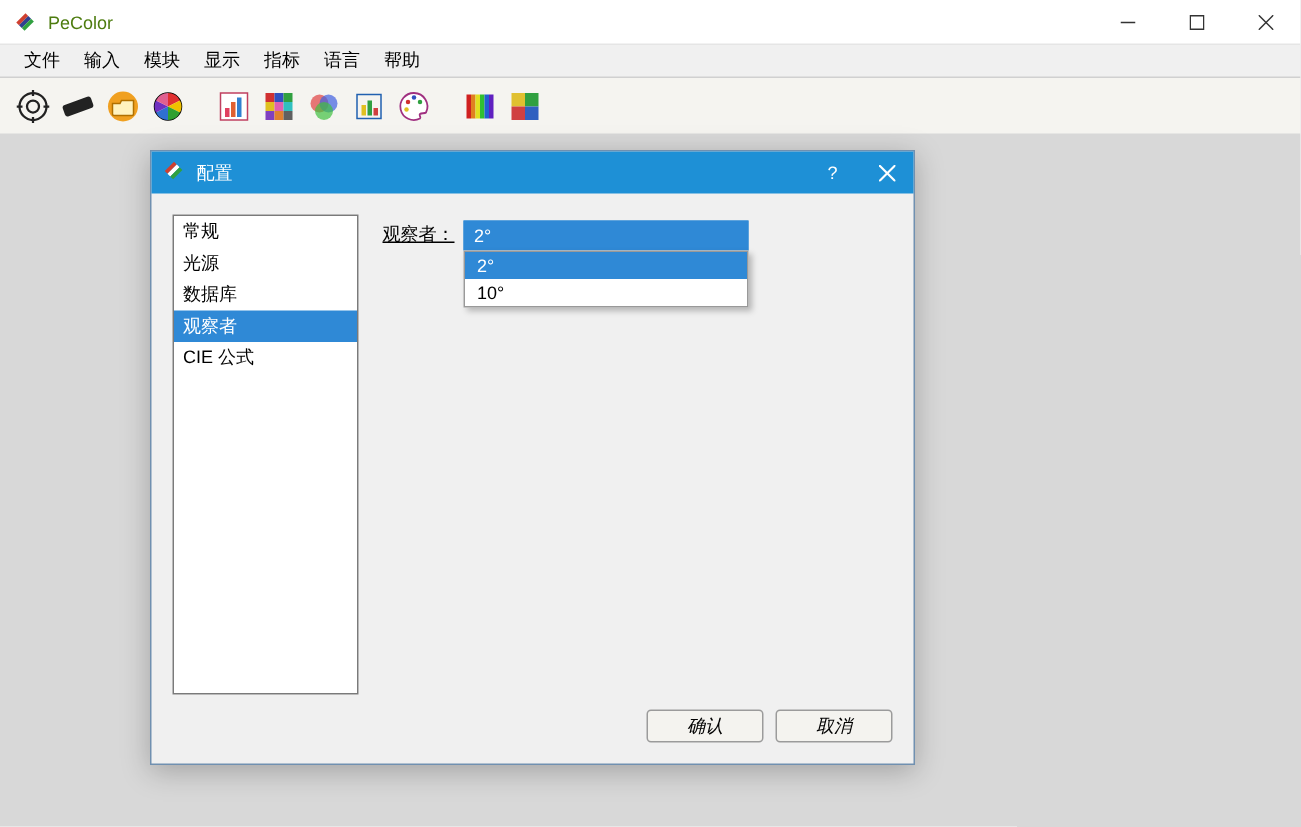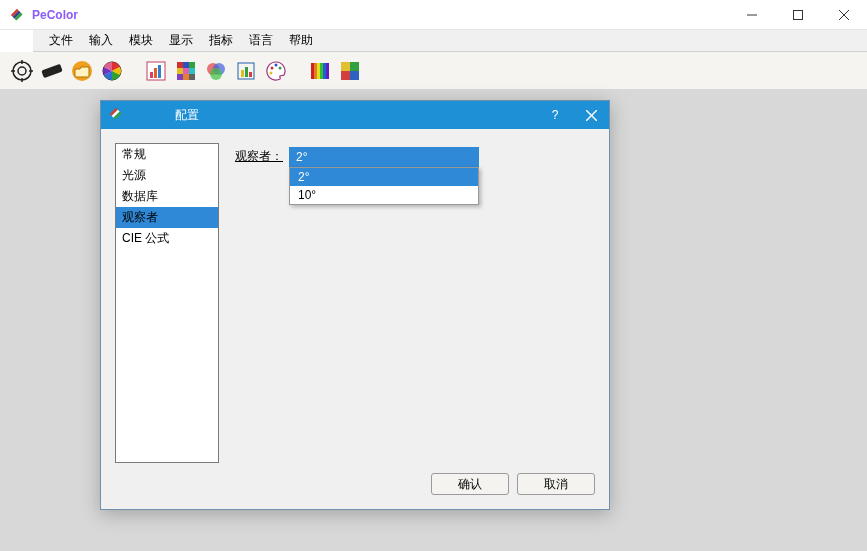--- a/index.html
+++ b/index.html
@@ -1,58 +1,58 @@
 <!DOCTYPE html>
 <html><head>
 <meta charset="utf-8">
 <style>
 * { box-sizing: border-box; margin: 0; padding: 0; font-family: "Microsoft YaHei", "Segoe UI", sans-serif; font-size: 12px; }
 body { background: #fff; width: 867px; height: 551px; overflow: hidden; position: relative; }
 
 
 .titlebar { height: 30px; display: flex; align-items: center; background: #fff; border-bottom: 1px solid #e5e5e5; }
 .titlebar .app-icon { width: 16px; height: 16px; margin: 0 6px 0 10px; display: flex; align-items: center; }
-.titlebar .title { flex: 1; color: #8b5cf6; font-size: 12px; font-weight: bold; }
+.titlebar .title { flex: 1; color: #4d7c0f; font-size: 12px; }
 .titlebar .win-controls { display: flex; }
 .titlebar .win-btn { width: 46px; height: 30px; display: flex; align-items: center; justify-content: center; color: #666; }
 .titlebar .win-btn svg { width: 10px; height: 10px; }
 
 
-.menubar { height: 22px; background: #f0f0f0; display: flex; align-items: flex-end; padding: 0 8px; border-bottom: 1px solid #d0d0d0; gap: 0; margin-left: 33px; }
+.menubar { height: 22px; background: #f0f0f0; display: flex; align-items: flex-end; padding: 0 8px; border-bottom: 1px solid #d0d0d0; gap: 0; }
 .menubar .menu-item { padding: 2px 8px; cursor: default; }
 
 
 .toolbar { height: 38px; background: #f5f4f0; display: flex; align-items: center; padding: 0 10px; gap: 6px; border-bottom: 1px solid #d8d8d8; }
 .toolbar .tb-sep { width: 8px; }
 .tb-btn { width: 24px; height: 24px; display: flex; align-items: center; justify-content: center; }
 
 
 .client { position: absolute; left: 0; right: 0; top: 90px; bottom: 0; background: #d8d8d8; }
 
 
 .dialog { position: absolute; left: 100px; top: 10px; width: 510px; background: #f0f0f0; border: 1px solid #7090b0; box-shadow: 0 4px 18px rgba(0,0,0,0.25); }
 .dialog-titlebar { height: 28px; background: #1e90d6; display: flex; align-items: center; color: #fff; }
 .dialog-titlebar .dlg-icon { width: 16px; height: 16px; margin: 0 6px 0 8px; }
-.dialog-titlebar .dlg-title { flex: 1; font-size: 12px; margin-left: 44px; }
+.dialog-titlebar .dlg-title { flex: 1; font-size: 12px; }
 .dialog-titlebar .dlg-btn { width: 36px; height: 28px; display: flex; align-items: center; justify-content: center; color: #fff; }
 .dialog-body { padding: 14px 14px 0 14px; display: flex; gap: 16px; }
-.sidebar { width: 104px; height: 320px; background: #fff; border: 1px solid #7a7a7a; overflow: hidden; }
+.sidebar { width: 124px; height: 320px; background: #fff; border: 1px solid #7a7a7a; overflow: hidden; }
 .sidebar .sb-item { padding: 2px 6px; cursor: default; }
-.sidebar .sb-item.selected { background: #2f89d6; color: #000000; }
+.sidebar .sb-item.selected { background: #2f89d6; color: #ffffff; }
 .content { flex: 1; padding-top: 4px; }
 .field-row { display: flex; align-items: flex-start; gap: 6px; }
 .field-label { padding-top: 1px; text-decoration: underline; }
 .dropdown-wrap { position: relative; width: 190px; }
 .combo { height: 20px; background: #2f89d6; border: 1px solid #2f89d6; display: flex; align-items: center; padding: 0 6px; color: #fff; }
 .combo-list { position: absolute; top: 20px; left: 0; right: 0; background: #fff; border: 1px solid #999; box-shadow: 2px 2px 4px rgba(0,0,0,0.25); }
 .combo-list .opt { padding: 2px 8px; }
 .combo-list .opt.sel { background: #2f89d6; color: #fff; }
 
 .dialog-footer { display: flex; justify-content: flex-end; gap: 8px; padding: 10px 14px 14px; }
-.btn { min-width: 78px; height: 22px; background: #f4f3ef; border: 1px solid #9b9b9b; border-radius: 3px; display: flex; align-items: center; justify-content: center; padding: 0 16px; }
+.btn { min-width: 78px; height: 22px; background: #f4f3ef; border: 1px solid #9b9b9b; border-radius: 3px; display: flex; align-items: center; justify-content: center; padding: 0 16px; font-style: italic; }
 
 
 .logo-svg { width: 14px; height: 14px; }
 </style>
 </head>
 <body>
 
 <div class="titlebar">
   <span class="app-icon">
     <svg class="logo-svg" viewBox="0 0 16 16">

